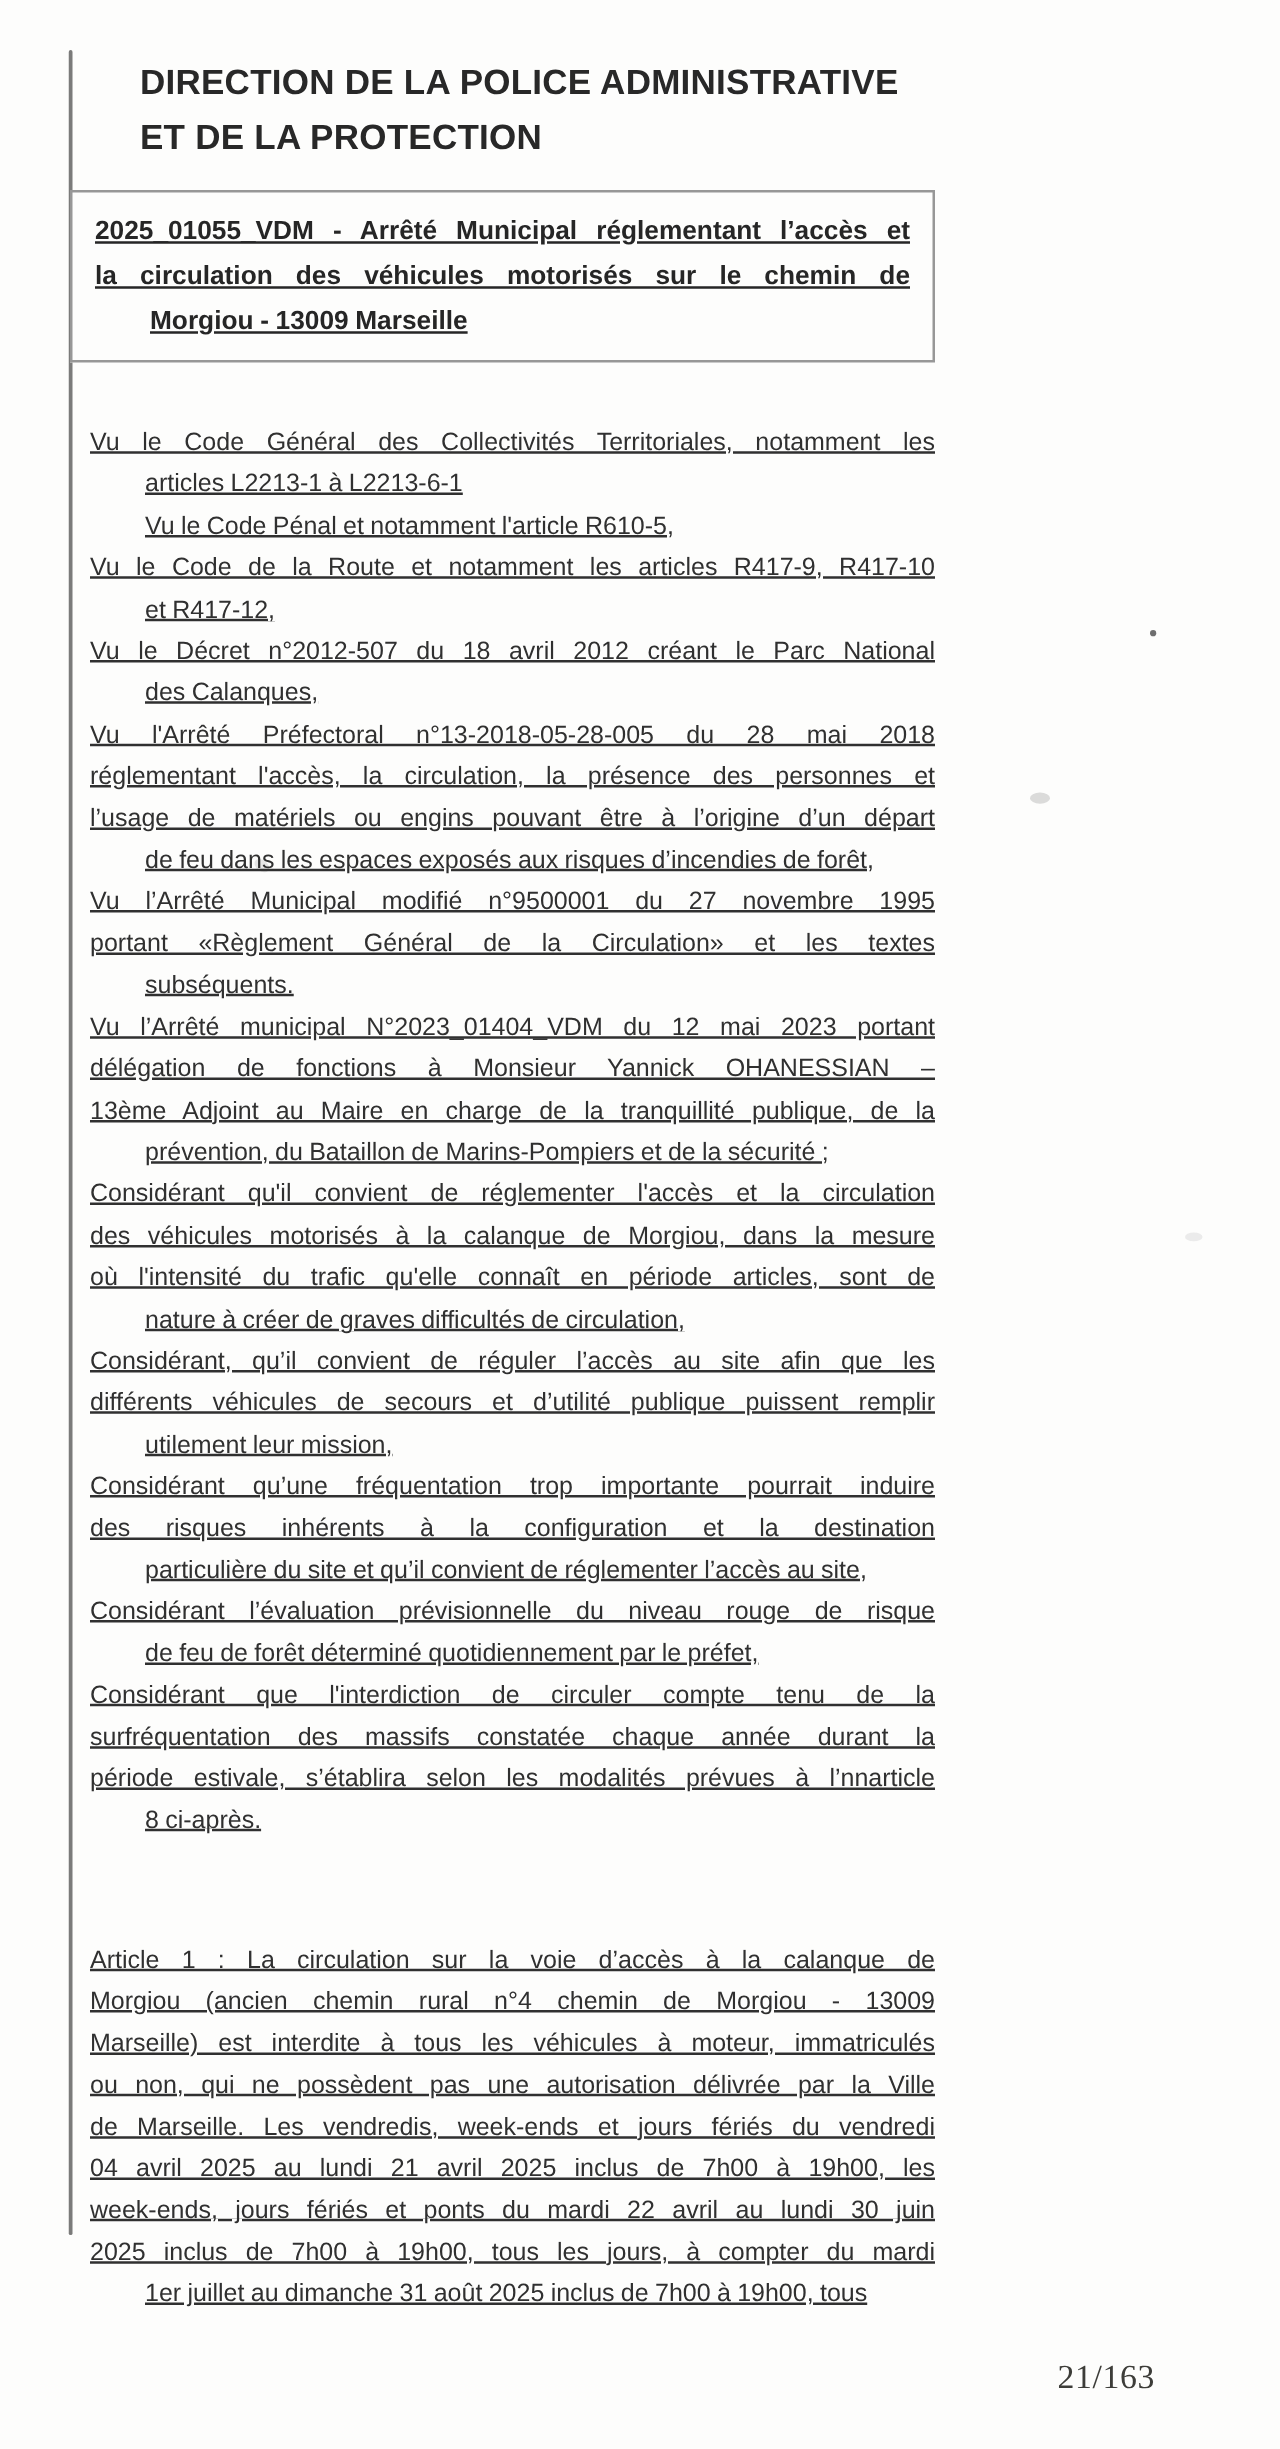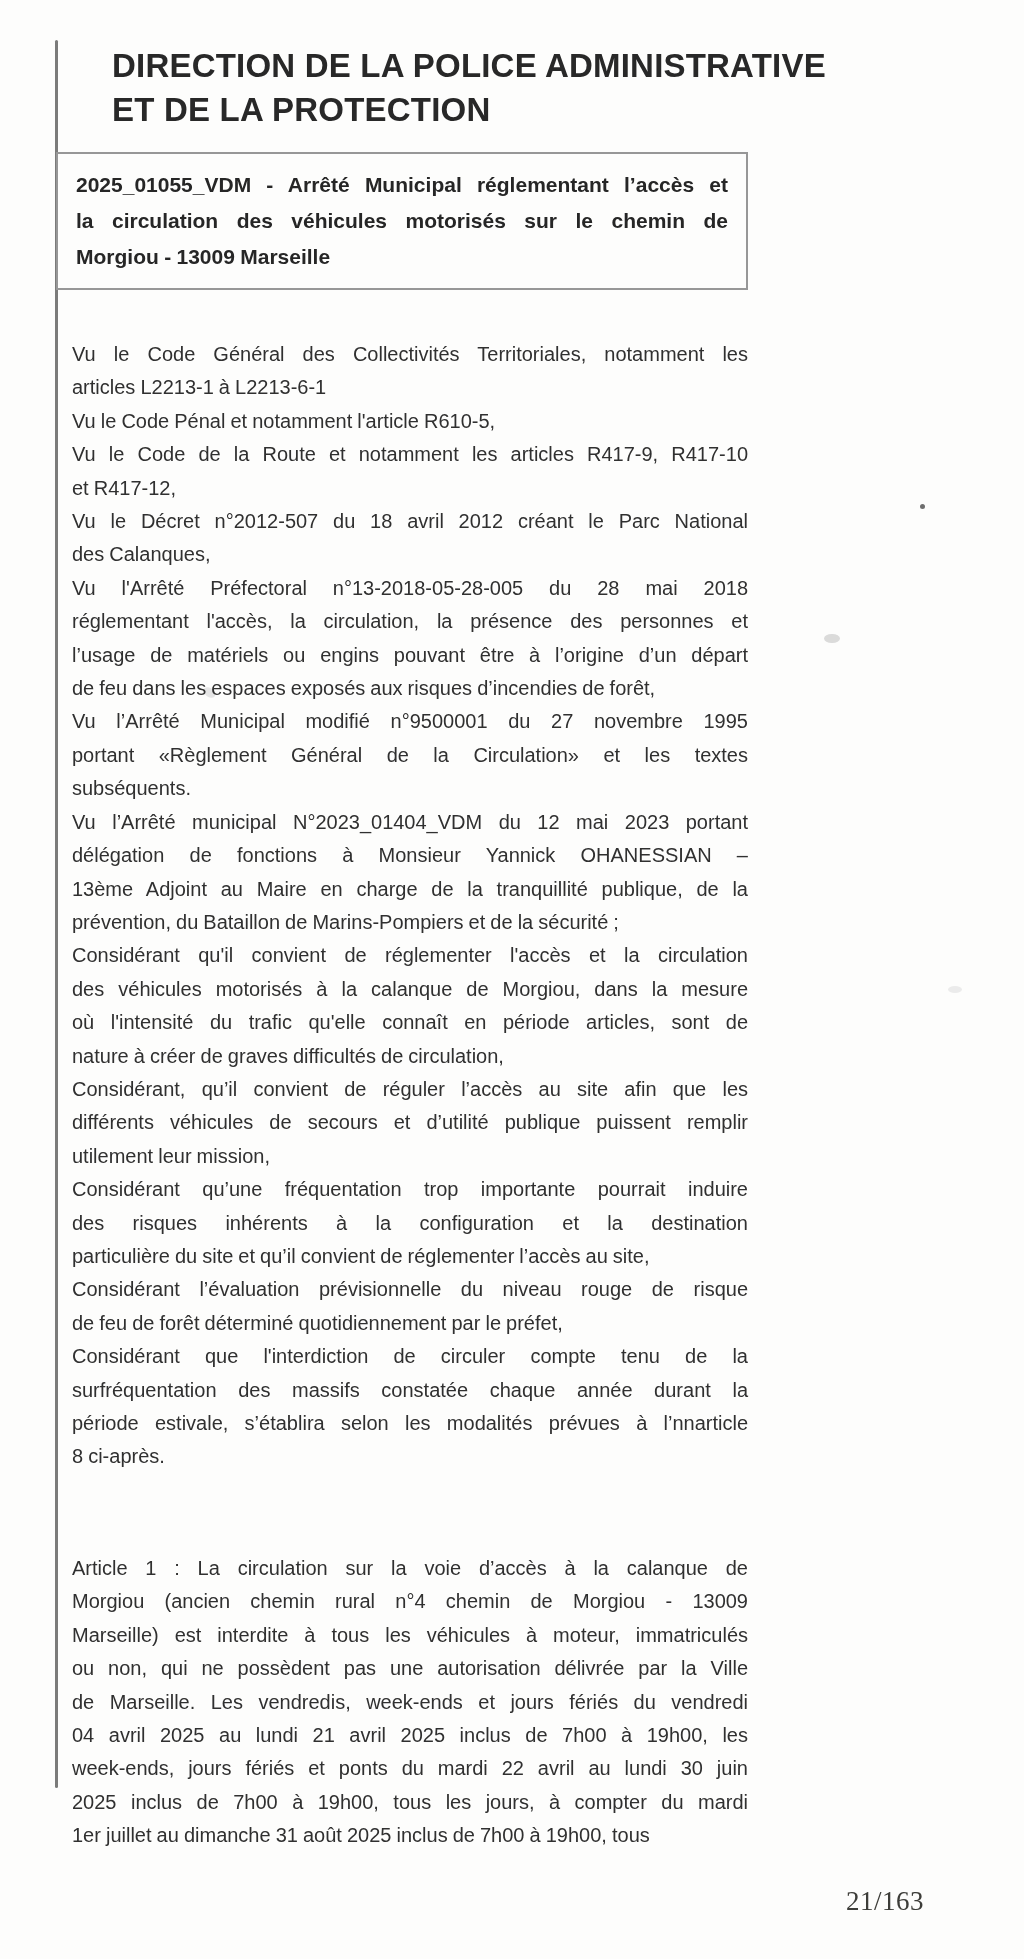--- a/index.html
+++ b/index.html
@@ -22,21 +22,21 @@
     background: #3c3c3c; opacity: .68; border-radius: 2px;
   }
   .artifact { position: absolute; border-radius: 50%; }
   .dot1 { left: 920px; top: 504px; width: 5px; height: 5px; background: #4a4a4a; opacity: .8; }
   .smudge1 { left: 824px; top: 634px; width: 16px; height: 9px; background: #9b9b9b; opacity: .35; }
   .smudge2 { left: 203px; top: 688px; width: 13px; height: 9px; background: #b5b5b5; opacity: .32; transform: rotate(38deg); }
   .smudge3 { left: 948px; top: 986px; width: 14px; height: 7px; background: #c2c2c2; opacity: .3; }
 
   .doc-header {
     position: absolute; left: 112px; top: 44px; width: 860px;
-    font-weight: bold; font-size: 33px; line-height: 44px;
+    font-weight: bold; font-size: 28px; line-height: 44px;
     color: #282828; letter-spacing: .2px;
   }
 
   .title-box {
     position: absolute; left: 56px; top: 152px;
     width: 652px; padding: 13px 18px;
     border: 2px solid #979797;
     background: #fdfdfc;
   }
   .title-box .jline {
@@ -46,22 +46,22 @@
   .recitals {
     position: absolute; left: 72px; top: 338px; width: 676px;
   }
   .article-block {
     position: absolute; left: 72px; top: 1552px; width: 676px;
   }
   .recital .jline, .article-block .jline {
     font-size: 20px; line-height: 33.4px; color: #303030;
   }
 
-  .jline { text-align: justify; text-align-last: justify; word-spacing: -0.5px; }
-  .jline.jlast { text-align-last: left; }
+  .jline { text-align: justify; text-align-last: justify; word-spacing: -0.5px; text-decoration: underline; }
+  .jline.jlast { text-align-last: left; margin-left: 44px; }
 
   .page-number {
     position: absolute; left: 846px; top: 1886px;
     font-family: "Liberation Serif", serif;
     font-size: 27px; color: #3d3d39; letter-spacing: .5px;
   }
 </style>
 </head>
 <body>
 

